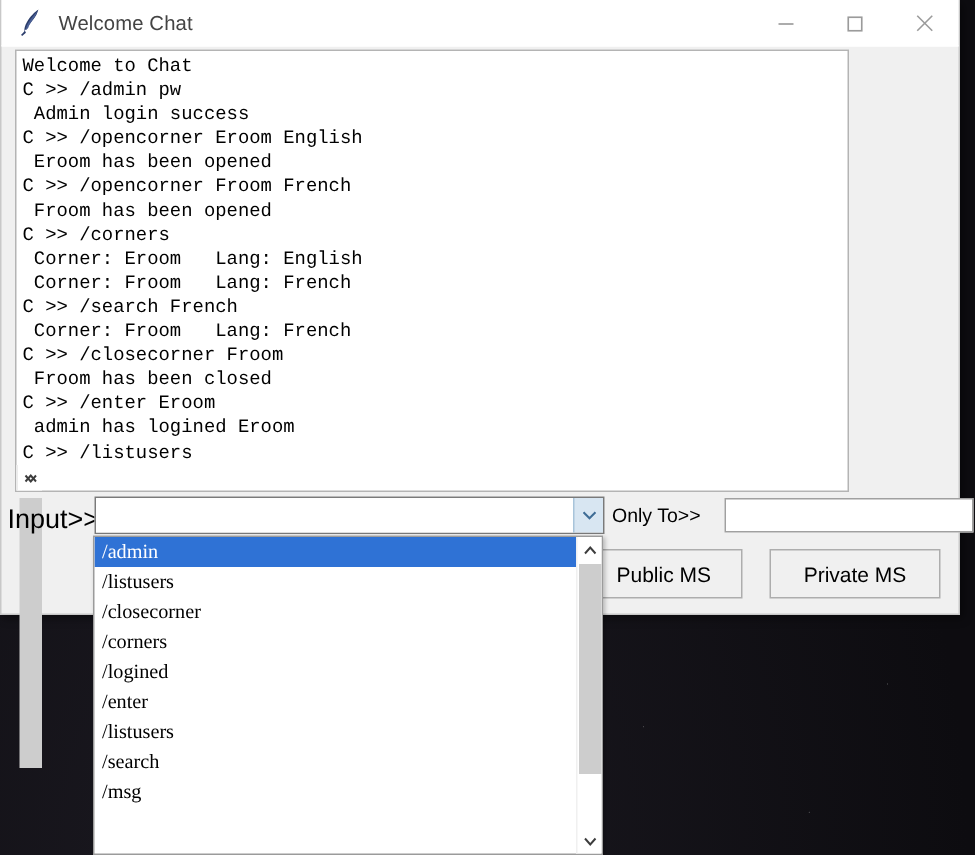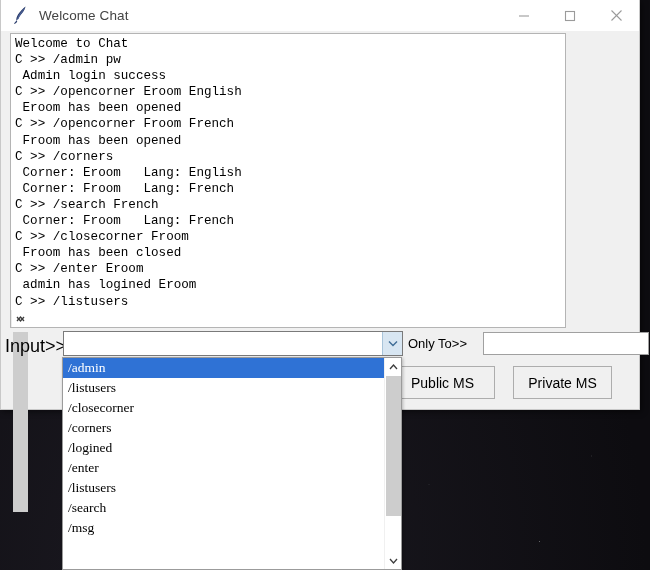--- a/index.html
+++ b/index.html
@@ -180,21 +180,21 @@
     width: 105px; height: 33px;
     background: #f0f0f0;
     border: 1px solid #adadad;
     font-size: 14px; color: #000;
     font-family: "Liberation Sans", sans-serif;
     display: flex; align-items: center; justify-content: center; text-align: center;
   }
   #btn-private {
     position: absolute;
     left: 512px; top: 366px;
-    width: 99px; height: 33px;
+    width: 114px; height: 33px;
     background: #f0f0f0;
     border: 1px solid #adadad;
     font-size: 14px; color: #000;
     font-family: "Liberation Sans", sans-serif;
     display: flex; align-items: center; justify-content: center; text-align: center;
   }
 
   
   #dropdown {
     position: absolute;

